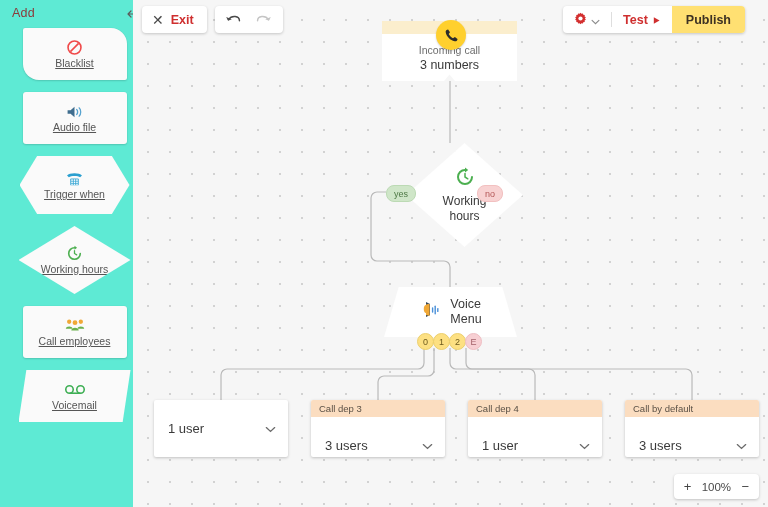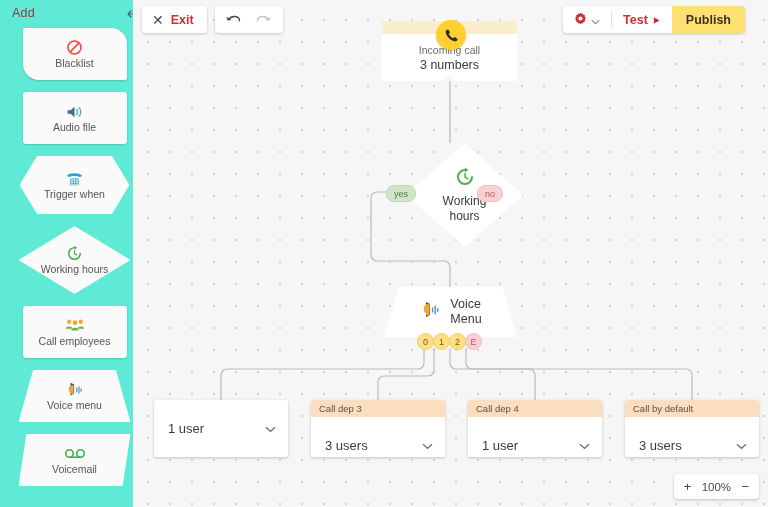--- a/index.html
+++ b/index.html
@@ -28,21 +28,21 @@
   }
   .sb-list{position:relative;padding:2px 0 0 0;}
   .sb-item{
     position:relative;width:104px;height:52px;margin:0 auto 12px auto;
     background:#fafafa;
     box-shadow:0 1px 2px rgba(0,0,0,.14),0 0 0 .5px rgba(0,0,0,.03);
     display:flex;flex-direction:column;align-items:center;justify-content:center;
     cursor:pointer;box-sizing:border-box;
   }
   .sb-item .ico{height:19px;display:flex;align-items:center;justify-content:center;margin-bottom:1px;}
-  .sb-item .lbl{font-size:10.5px;color:#555;line-height:11.5px;text-align:right;}
+  .sb-item .lbl{font-size:10.5px;color:#555;line-height:11.5px;text-align:right;text-decoration:underline;}
 
   
   .shape-blacklist{border-radius:2px 16px 2px 16px;}
   .shape-rect{border-radius:3px;}
   .shape-hex{
     clip-path:polygon(16% 0,84% 0,100% 50%,84% 100%,16% 100%,0 50%);
     box-shadow:none;filter:drop-shadow(0 1px 1.5px rgba(0,0,0,.16));
     width:110px;height:58px;
   }
   .shape-diamond{
@@ -239,35 +239,20 @@
               <path d="M1 13 C1 9.4 9 9.4 9 13 Z" fill="#6ab04c"></path>
             <circle cx="19" cy="4.5" r="2.6" fill="#f0a836"></circle>
               <path d="M15 13 C15 9.4 23 9.4 23 13 Z" fill="#6ab04c"></path>
             <circle cx="12" cy="5.6" r="2.9" fill="#f0a836"></circle>
               <path d="M7.6 15 C7.6 10.6 16.4 10.6 16.4 15 Z" fill="#6ab04c"></path>
           </svg>
         </div>
         <div class="lbl">Call employees</div>
       </div>
 
-      <div class="sb-item shape-trap">
-        <div class="ico">
-          <svg width="20" height="18" viewBox="0 0 22 20">
-            <path d="M6 2 L10 4 L10 14 L6 16 Z" fill="#34495e"></path>
-            <path d="M6 5.5 C3.2 5.5 3.2 12.5 6 12.5 Z" fill="#f0a836"></path>
-            <path d="M6 5 L9.5 4.2 L9.5 15 L6 14 Z" fill="#f0a836"></path>
-            <g stroke="#4a90d9" stroke-width="1.3" stroke-linecap="round">
-              <path d="M13 8 V12"></path>
-                <path d="M15.4 6.4 V13.6"></path>
-                <path d="M17.8 8.6 V11.4"></path>
-            </g>
-          </svg>
-        </div>
-        <div class="lbl">Voice menu</div>
-      </div>
 
       <div class="sb-item shape-para">
         <div class="ico">
           <svg width="22" height="13" viewBox="0 0 26 14">
             <circle cx="6.5" cy="7" r="4.4" fill="none" stroke="#3faf55" stroke-width="1.9"></circle>
             <circle cx="19.5" cy="7" r="4.4" fill="none" stroke="#3faf55" stroke-width="1.9"></circle>
             <line x1="6.5" y1="11.4" x2="19.5" y2="11.4" stroke="#3faf55" stroke-width="1.9"></line>
           </svg>
         </div>
         <div class="lbl">Voicemail</div>

